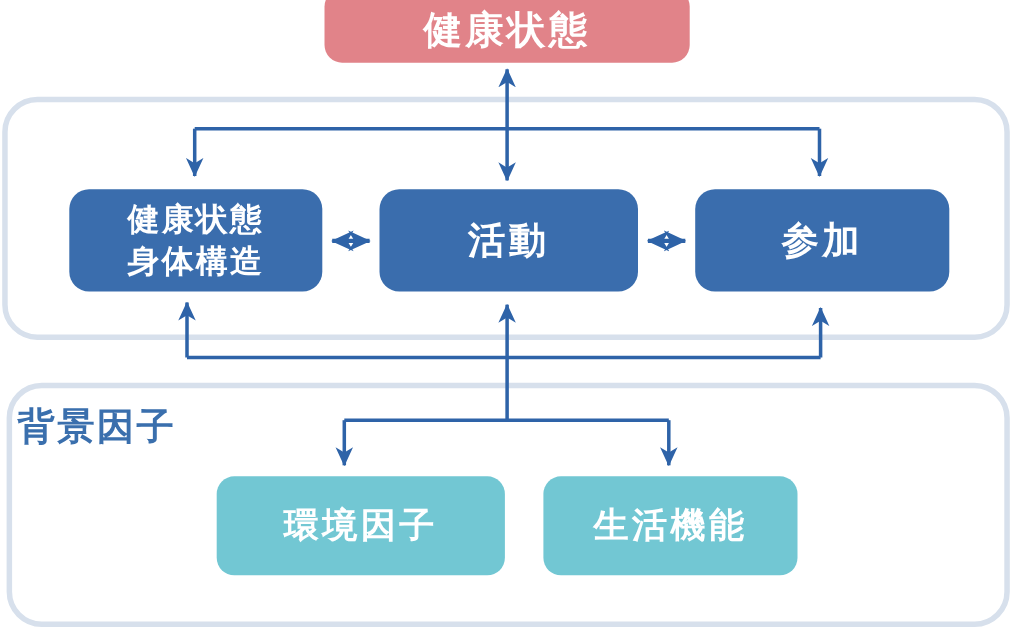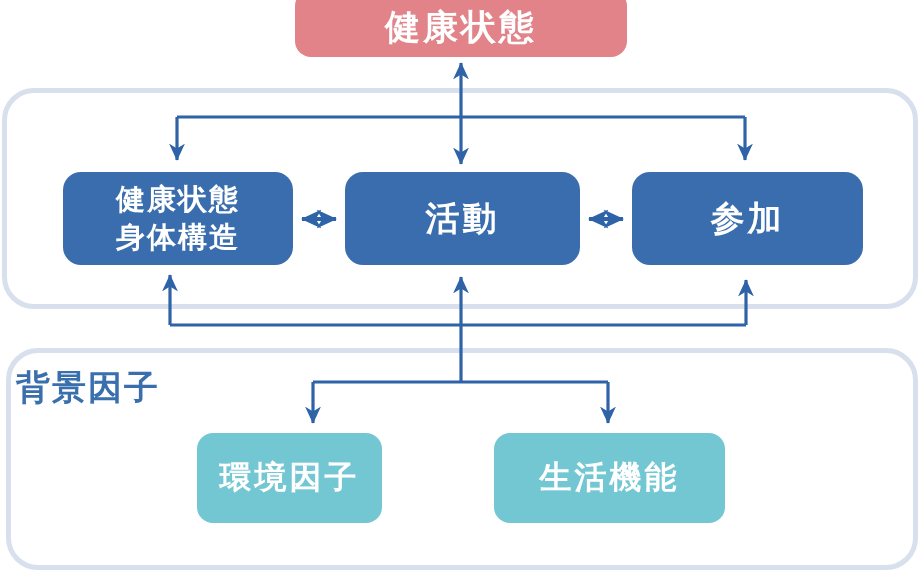--- a/index.html
+++ b/index.html
@@ -84,21 +84,21 @@
     letter-spacing: 3px;
   }
   .node-teal {
     background: #72C7D3;
     border-radius: 16px;
     top: 433px;
     height: 90px;
     font-size: 32px;
     letter-spacing: 3px;
   }
-  .node-env { left: 197px; width: 185px; }
+  .node-env { left: 197px; width: 262px; }
   .node-personal { left: 494px; width: 231px; }
   .arrows-overlay {
     position: absolute;
     left: 0; top: 0;
     width: 921px; height: 579px;
     pointer-events: none;
   }
 </style>
 </head>
 <body>

